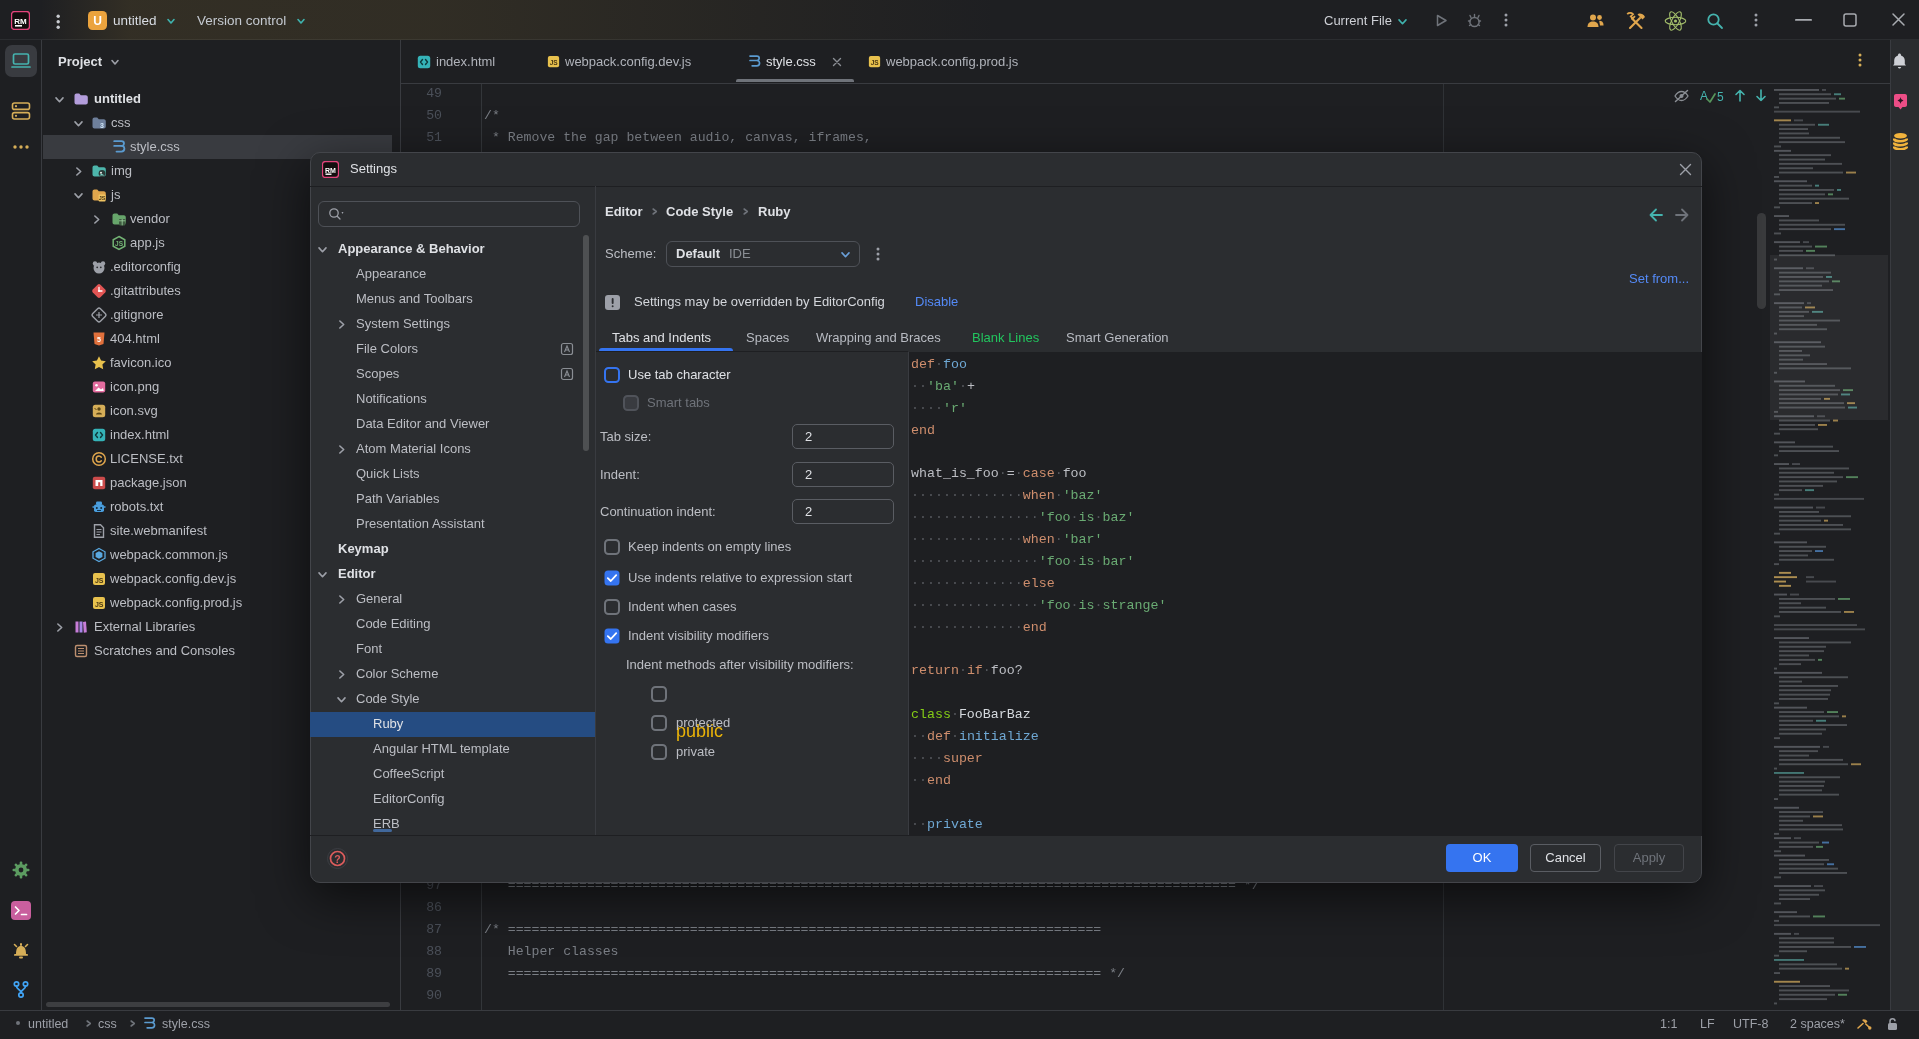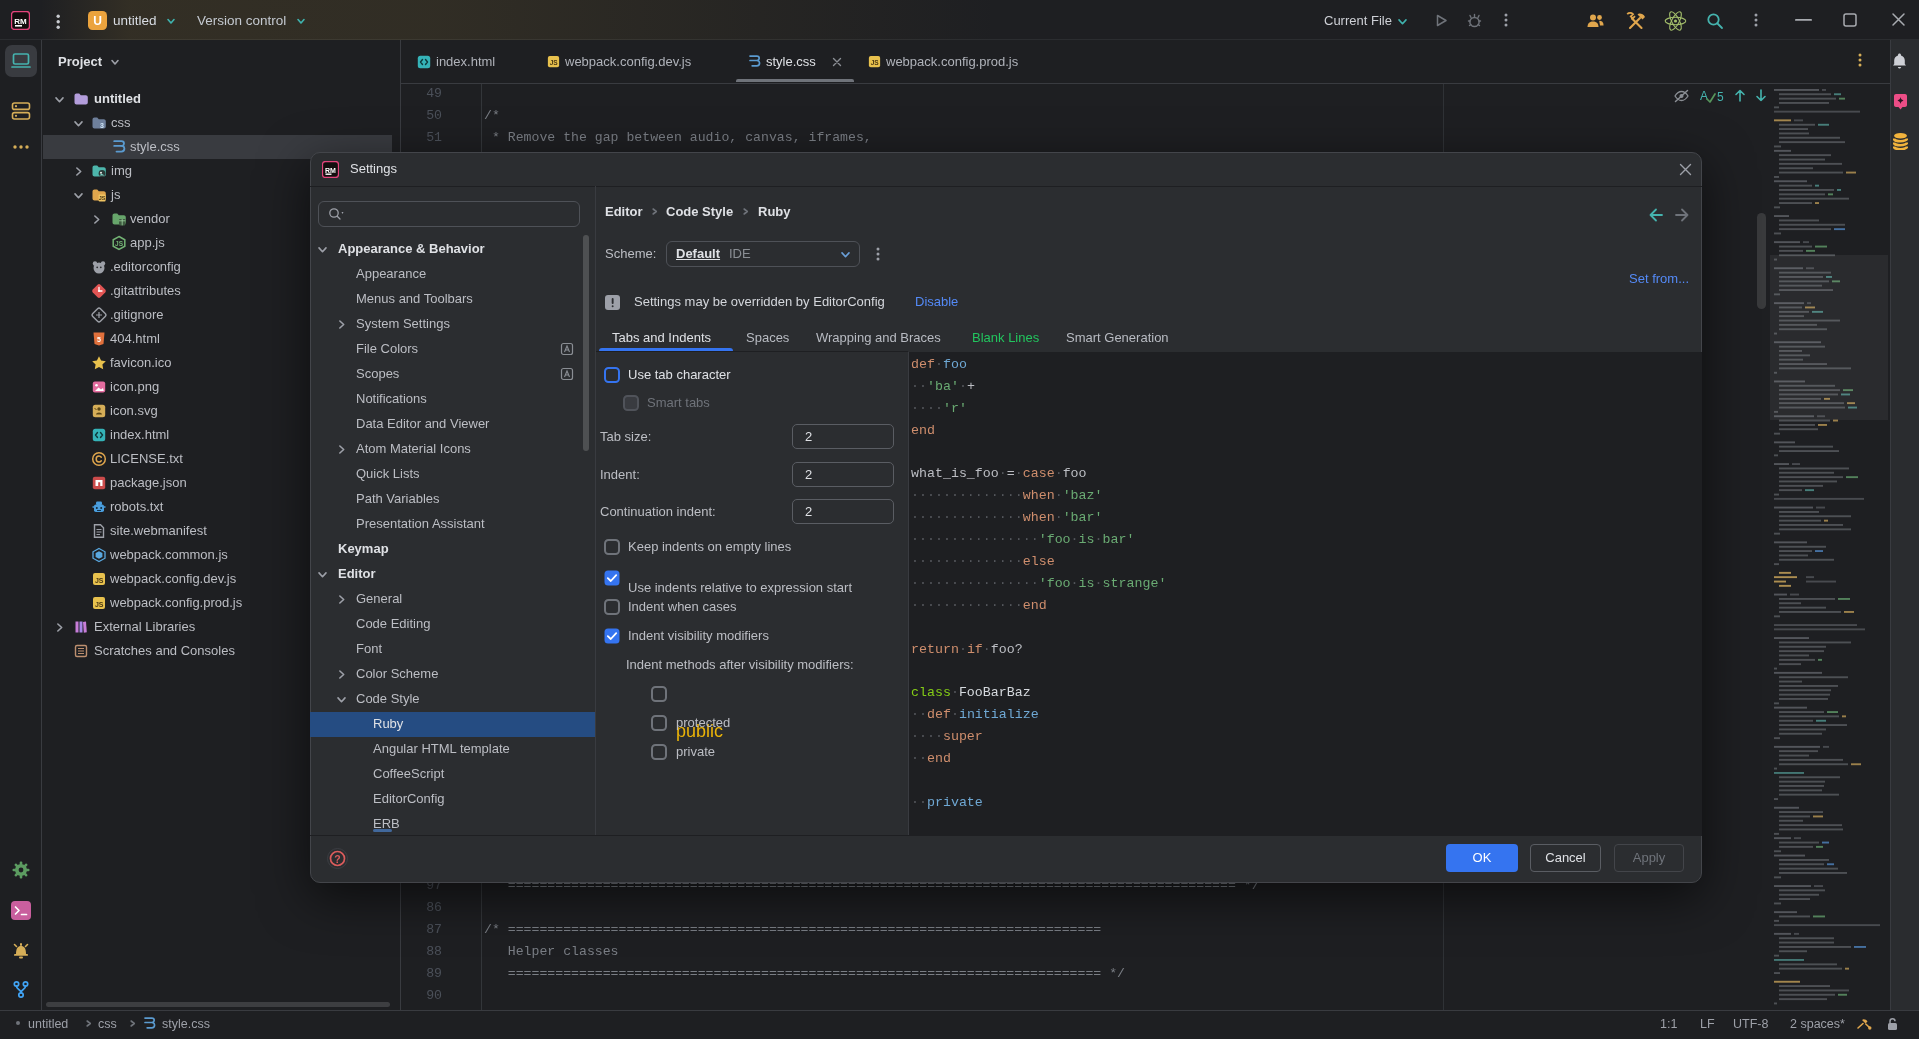--- a/index.html
+++ b/index.html
@@ -737,21 +737,21 @@
   </svg>
 <div style="position:absolute;left:758px;top:203px;font-size:13px;font-weight:600;color:#dfe1e5;white-space:pre;line-height:18px;">Ruby</div>
 <svg style="position:absolute;left:1648px;top:208px" width="16" height="14" viewBox="0 0 16 14">
     <path d="M8 1.5 L2.5 7 L8 12.5 M2.5 7 L14 7" stroke="#45b3ae" stroke-width="1.8" fill="none" stroke-linecap="round" stroke-linejoin="round"></path>
   </svg>
 <svg style="position:absolute;left:1674px;top:208px" width="16" height="14" viewBox="0 0 16 14">
     <path d="M8 1.5 L13.5 7 L8 12.5 M13.5 7 L2 7" stroke="#6f737a" stroke-width="1.8" fill="none" stroke-linecap="round" stroke-linejoin="round"></path>
   </svg>
 <div style="position:absolute;left:605px;top:245px;font-size:13px;font-weight:400;color:#bcbec4;white-space:pre;line-height:18px;">Scheme:</div>
 <div style="position:absolute;left:666px;top:241px;width:194px;height:26px;border:1px solid #4e5157;border-radius:6px;"></div>
-<div style="position:absolute;left:676px;top:245px;font-size:13px;font-weight:600;color:#dfe1e5;white-space:pre;line-height:18px;text-decoration:underline;">Default</div>
+<div style="position:absolute;left:676px;top:245px;font-size:13px;font-weight:600;color:#dfe1e5;white-space:pre;line-height:18px;">Default</div>
 <div style="position:absolute;left:729px;top:245px;font-size:13px;font-weight:400;color:#8a8e94;white-space:pre;line-height:18px;">IDE</div>
 <svg style="position:absolute;left:840px;top:249px" width="11" height="11" viewBox="0 0 11 11">
     <path d="M2 3.8499999999999996 L5.5 7.699999999999999 L9 3.8499999999999996" stroke="#6a9fd8" stroke-width="1.6" fill="none" stroke-linecap="round" stroke-linejoin="round"></path>
   </svg>
 <svg style="position:absolute;left:876px;top:247px" width="4" height="14" viewBox="0 0 4 14">
     <circle cx="2.0" cy="2.0" r="1.5" fill="#9da0a8"></circle>
     <circle cx="2.0" cy="7.0" r="1.5" fill="#9da0a8"></circle>
     <circle cx="2.0" cy="12.0" r="1.5" fill="#9da0a8"></circle>
   </svg>
 <div style="position:absolute;left:1613px;top:270px;font-size:13px;font-weight:400;color:#548af7;white-space:pre;line-height:18px;width:76px;text-align:right;">Set from...</div>
@@ -787,21 +787,21 @@
 <div style="position:absolute;left:792px;top:499px;width:102px;height:25px;border:1px solid #5a5d63;border-radius:5px;"></div>
 <div style="position:absolute;left:805px;top:503px;font-size:13px;font-weight:400;color:#dfe1e5;white-space:pre;line-height:18px;">2</div>
 <svg style="position:absolute;left:604px;top:539px" width="16" height="16" viewBox="0 0 16 16">
     <rect x="1" y="1" width="14" height="14" rx="3.5" fill="none" stroke="#6f737a" stroke-width="2"></rect>
   </svg>
 <div style="position:absolute;left:628px;top:538px;font-size:13px;font-weight:400;color:#bcbec4;white-space:pre;line-height:18px;">Keep indents on empty lines</div>
 <svg style="position:absolute;left:604px;top:570px" width="16" height="16" viewBox="0 0 16 16">
     <rect x="0.5" y="0.5" width="15" height="15" rx="3.5" fill="#3574f0"></rect>
     <path d="M3.8 8.2 L6.8 11 L12.2 5.2" stroke="#fff" stroke-width="1.8" fill="none" stroke-linecap="round" stroke-linejoin="round"></path>
   </svg>
-<div style="position:absolute;left:628px;top:569px;font-size:13px;font-weight:400;color:#bcbec4;white-space:pre;line-height:18px;margin-top:10px;">Use indents relative to expression start</div>
+<div style="position:absolute;left:628px;top:569px;font-size:13px;font-weight:400;color:#bcbec4;white-space:pre;line-height:18px;">Use indents relative to expression start</div>
 <svg style="position:absolute;left:604px;top:599px" width="16" height="16" viewBox="0 0 16 16">
     <rect x="1" y="1" width="14" height="14" rx="3.5" fill="none" stroke="#6f737a" stroke-width="2"></rect>
   </svg>
 <div style="position:absolute;left:628px;top:598px;font-size:13px;font-weight:400;color:#bcbec4;white-space:pre;line-height:18px;">Indent when cases</div>
 <svg style="position:absolute;left:604px;top:628px" width="16" height="16" viewBox="0 0 16 16">
     <rect x="0.5" y="0.5" width="15" height="15" rx="3.5" fill="#3574f0"></rect>
     <path d="M3.8 8.2 L6.8 11 L12.2 5.2" stroke="#fff" stroke-width="1.8" fill="none" stroke-linecap="round" stroke-linejoin="round"></path>
   </svg>
 <div style="position:absolute;left:628px;top:627px;font-size:13px;font-weight:400;color:#bcbec4;white-space:pre;line-height:18px;">Indent visibility modifiers</div>
 <div style="position:absolute;left:626px;top:656px;font-size:13px;font-weight:400;color:#bcbec4;white-space:pre;line-height:18px;">Indent methods after visibility modifiers:</div>
@@ -819,20 +819,21 @@
 <div style="position:absolute;left:676px;top:743px;font-size:13px;font-weight:400;color:#bcbec4;white-space:pre;line-height:18px;">private</div>
 <div style="position:absolute;left:908px;top:352px;width:794px;height:483px;background:#1e1f22;border-left:1px solid #393b40;overflow:hidden;"></div>
 <div class="mono" style="position:absolute;left:911px;top:354px;width:780px;height:481px;font-size:13.3px;overflow:hidden;">
     <div style="position:static;height:21.9px;line-height:21.9px;white-space:pre"><span style="color:#cf8e6d">def</span><span style="color:#54575c">·</span><span style="color:#6fa8d4">foo</span></div>
     <div style="position:static;height:21.9px;line-height:21.9px;white-space:pre"><span style="color:#54575c">··</span><span style="color:#6aab73">'ba'</span><span style="color:#54575c">·</span><span style="color:#bcbec4">+</span></div>
     <div style="position:static;height:21.9px;line-height:21.9px;white-space:pre"><span style="color:#54575c">····</span><span style="color:#6aab73">'r'</span></div>
     <div style="position:static;height:21.9px;line-height:21.9px;white-space:pre"><span style="color:#cf8e6d">end</span></div>
     <div style="position:static;height:21.9px;line-height:21.9px;white-space:pre"></div>
     <div style="position:static;height:21.9px;line-height:21.9px;white-space:pre"><span style="color:#bcbec4">what_is_foo</span><span style="color:#54575c">·</span><span style="color:#bcbec4">=</span><span style="color:#54575c">·</span><span style="color:#cf8e6d">case</span><span style="color:#54575c">·</span><span style="color:#bcbec4">foo</span></div>
     <div style="position:static;height:21.9px;line-height:21.9px;white-space:pre"><span style="color:#54575c">··············</span><span style="color:#cf8e6d">when</span><span style="color:#54575c">·</span><span style="color:#6aab73">'baz'</span></div>
+    <div style="position:static;height:21.9px;line-height:21.9px;white-space:pre"><span style="color:#54575c">················</span><span style="color:#6aab73">'foo</span><span style="color:#54575c">·</span><span style="color:#6aab73">is</span><span style="color:#54575c">·</span><span style="color:#6aab73">baz'</span></div>
     <div style="position:static;height:21.9px;line-height:21.9px;white-space:pre"><span style="color:#54575c">··············</span><span style="color:#cf8e6d">when</span><span style="color:#54575c">·</span><span style="color:#6aab73">'bar'</span></div>
     <div style="position:static;height:21.9px;line-height:21.9px;white-space:pre"><span style="color:#54575c">················</span><span style="color:#6aab73">'foo</span><span style="color:#54575c">·</span><span style="color:#6aab73">is</span><span style="color:#54575c">·</span><span style="color:#6aab73">bar'</span></div>
     <div style="position:static;height:21.9px;line-height:21.9px;white-space:pre"><span style="color:#54575c">··············</span><span style="color:#cf8e6d">else</span></div>
     <div style="position:static;height:21.9px;line-height:21.9px;white-space:pre"><span style="color:#54575c">················</span><span style="color:#6aab73">'foo</span><span style="color:#54575c">·</span><span style="color:#6aab73">is</span><span style="color:#54575c">·</span><span style="color:#6aab73">strange'</span></div>
     <div style="position:static;height:21.9px;line-height:21.9px;white-space:pre"><span style="color:#54575c">··············</span><span style="color:#cf8e6d">end</span></div>
     <div style="position:static;height:21.9px;line-height:21.9px;white-space:pre"></div>
     <div style="position:static;height:21.9px;line-height:21.9px;white-space:pre"><span style="color:#cf8e6d">return</span><span style="color:#54575c">·</span><span style="color:#cf8e6d">if</span><span style="color:#54575c">·</span><span style="color:#bcbec4">foo?</span></div>
     <div style="position:static;height:21.9px;line-height:21.9px;white-space:pre"></div>
     <div style="position:static;height:21.9px;line-height:21.9px;white-space:pre"><span style="color:#84cc16">class</span><span style="color:#54575c">·</span><span style="color:#d5d9de">FooBarBaz</span></div>
     <div style="position:static;height:21.9px;line-height:21.9px;white-space:pre"><span style="color:#54575c">··</span><span style="color:#cf8e6d">def</span><span style="color:#54575c">·</span><span style="color:#6fa8d4">initialize</span></div>

